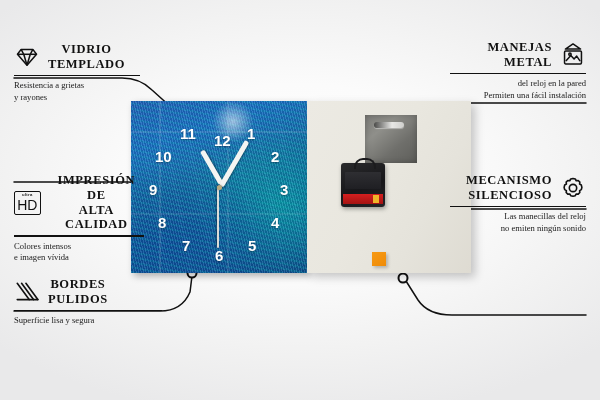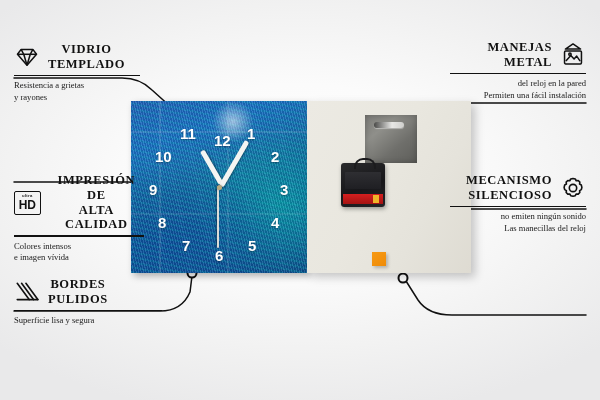--- a/index.html
+++ b/index.html
@@ -80,21 +80,21 @@
   .callout.left .title{text-align:center;}
   .callout.right .title{text-align:right;}
   .rule{height:1.6px;background:#111;margin:3px 0 4px 0;}
   .desc{font-family:"Liberation Serif",serif;font-size:8.6px;color:#1a1a1a;line-height:1.35;}
   .callout.right .desc{text-align:right;}
   .ico{flex:0 0 auto;width:26px;height:26px;display:block;}
 
   .hdbox{width:26px;height:22px;border:1.6px solid #111;border-radius:2px;
     display:flex;flex-direction:column;align-items:center;justify-content:center;line-height:1;}
   .hdbox .u{font-family:"Liberation Sans",sans-serif;font-size:4.2px;font-weight:700;color:#111;letter-spacing:.3px;}
-  .hdbox .h{font-family:"Liberation Sans",sans-serif;font-size:12px;font-weight:700;color:#111;}
+  .hdbox .h{font-family:"Liberation Sans",sans-serif;font-size:14px;font-weight:400;color:#111;}
 </style>
 </head>
 <body>
 
 <div class="stage">
 
   <svg class="lines" viewBox="0 0 600 400">
     <g fill="none" stroke="#111111" stroke-width="1.5" stroke-linecap="round">
       <path d="M14,78 L122,78 Q140,78 152,90 L172,108"></path>
       <path d="M14,182 L128,182 Q144,182 152,190 L163,190"></path>
@@ -244,19 +244,19 @@
       </div>
       <svg class="ico" viewBox="0 0 24 24">
         <g fill="none" stroke="#111" stroke-width="1.5" stroke-linejoin="round">
           <path d="M12 3.2 l2.1 .5 .9 1.6 1.8 -.2 1.5 1.5 -.2 1.8 1.6 .9 .5 2.1 -.5 2.1 -1.6 .9 .2 1.8 -1.5 1.5 -1.8 -.2 -.9 1.6 -2.1 .5 -2.1 -.5 -.9 -1.6 -1.8 .2 -1.5 -1.5 .2 -1.8 -1.6 -.9 -.5 -2.1 .5 -2.1 1.6 -.9 -.2 -1.8 1.5 -1.5 1.8 .2 .9 -1.6 z"></path>
           <circle cx="12" cy="12" r="3.4"></circle>
         </g>
       </svg>
     </div>
     <div class="rule"></div>
     <div class="desc">
+      <div>Las manecillas del reloj</div>
       <div>no emiten ningún sonido</div>
-      <div>Las manecillas del reloj</div>
     </div>
   </div>
 
 
 </div>
 
 </body></html>

